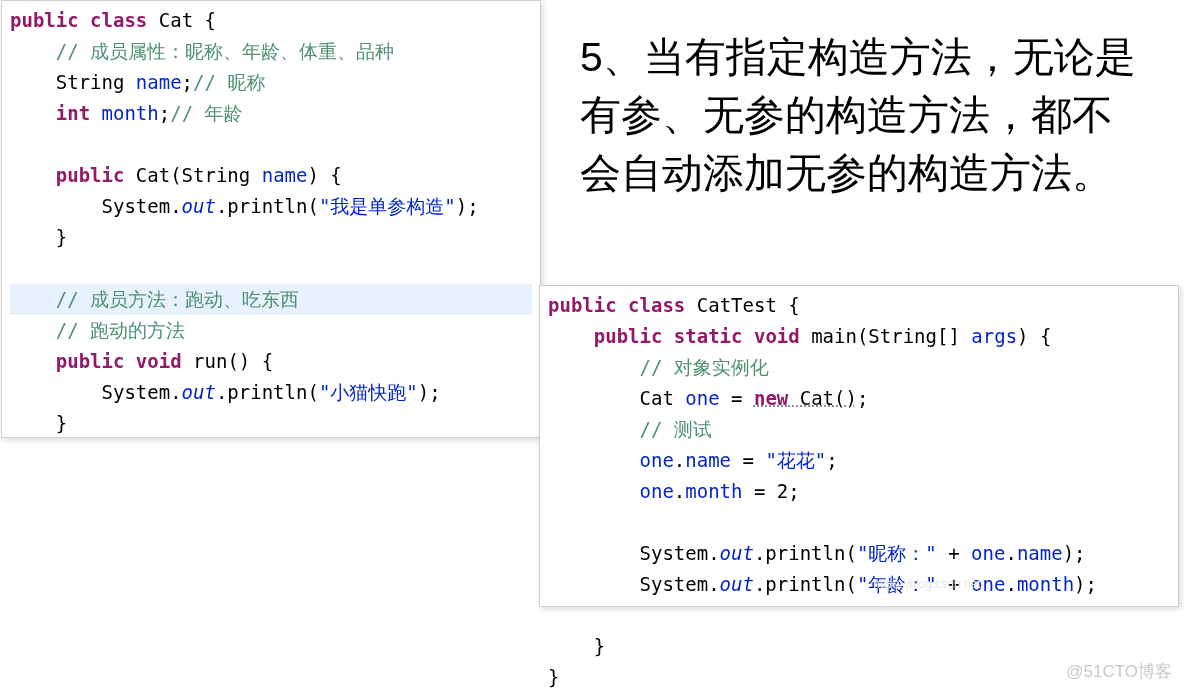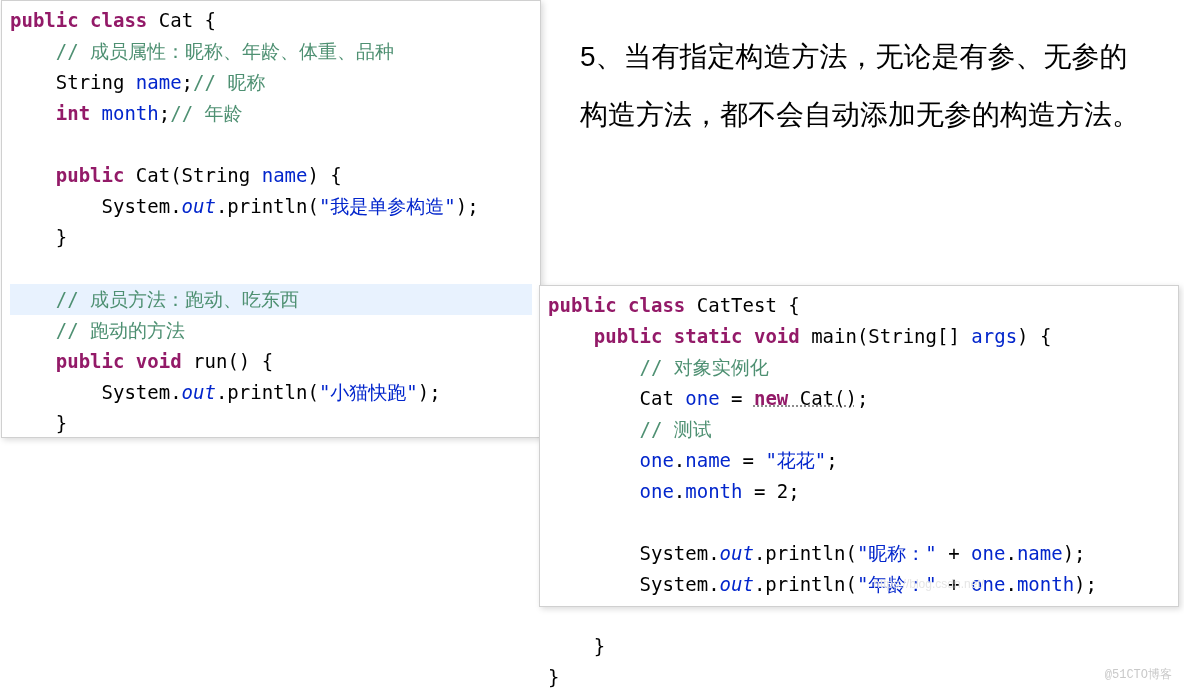--- a/index.html
+++ b/index.html
@@ -32,21 +32,21 @@
       top: 285px;
       width: 640px;
       height: 322px;
     }
     .note-text {
       position: absolute;
       left: 580px;
       top: 28px;
       width: 560px;
       font-family: 'PingFang SC', 'Microsoft YaHei', sans-serif;
-      font-size: 28px;
+      font-size: 41px;
       line-height: 58px;
       color: #000000;
       font-weight: 400;
     }
     .kw { color: #931a68; font-weight: 600; }
     .cls { color: #000000; }
     .field { color: #0326cc; }
     .comment { color: #4e9072; }
     .str { color: #0326cc; }
     .static-field { color: #0326cc; font-style: italic; }
@@ -54,22 +54,22 @@
       background: #e8f2fe;
       display: inline-block;
       width: 100%;
     }
     .new-underline { text-decoration: underline dotted #888; }
     .watermark {
       position: absolute;
       right: 12px;
       bottom: 8px;
       color: #c9c9c9;
-      font-size: 12px;
-      font-family: Liberation Mono, monospace;
+      font-size: 17px;
+      font-family: Liberation Sans, sans-serif;
     }
     .watermark2 {
       position: absolute;
       right: 200px;
       bottom: 100px;
       color: #e6e6e6;
       font-size: 12px;
       font-family: Liberation Sans, sans-serif;
     }
   </style>

